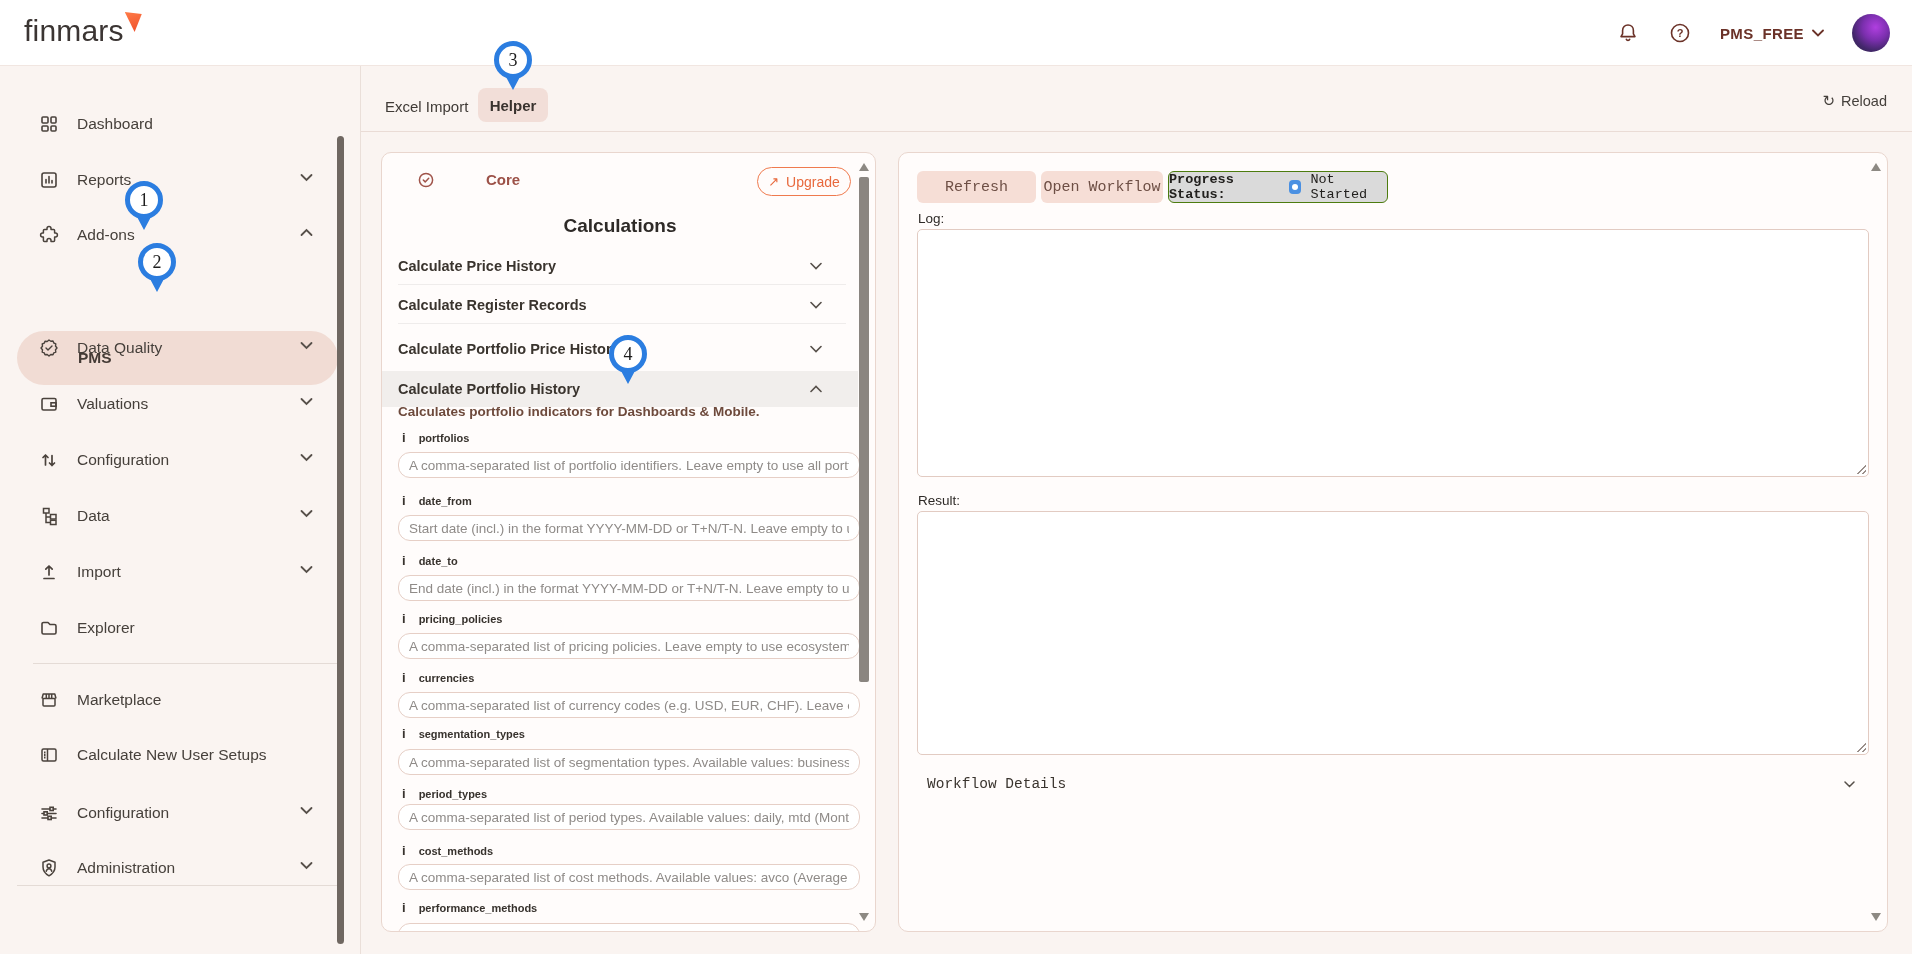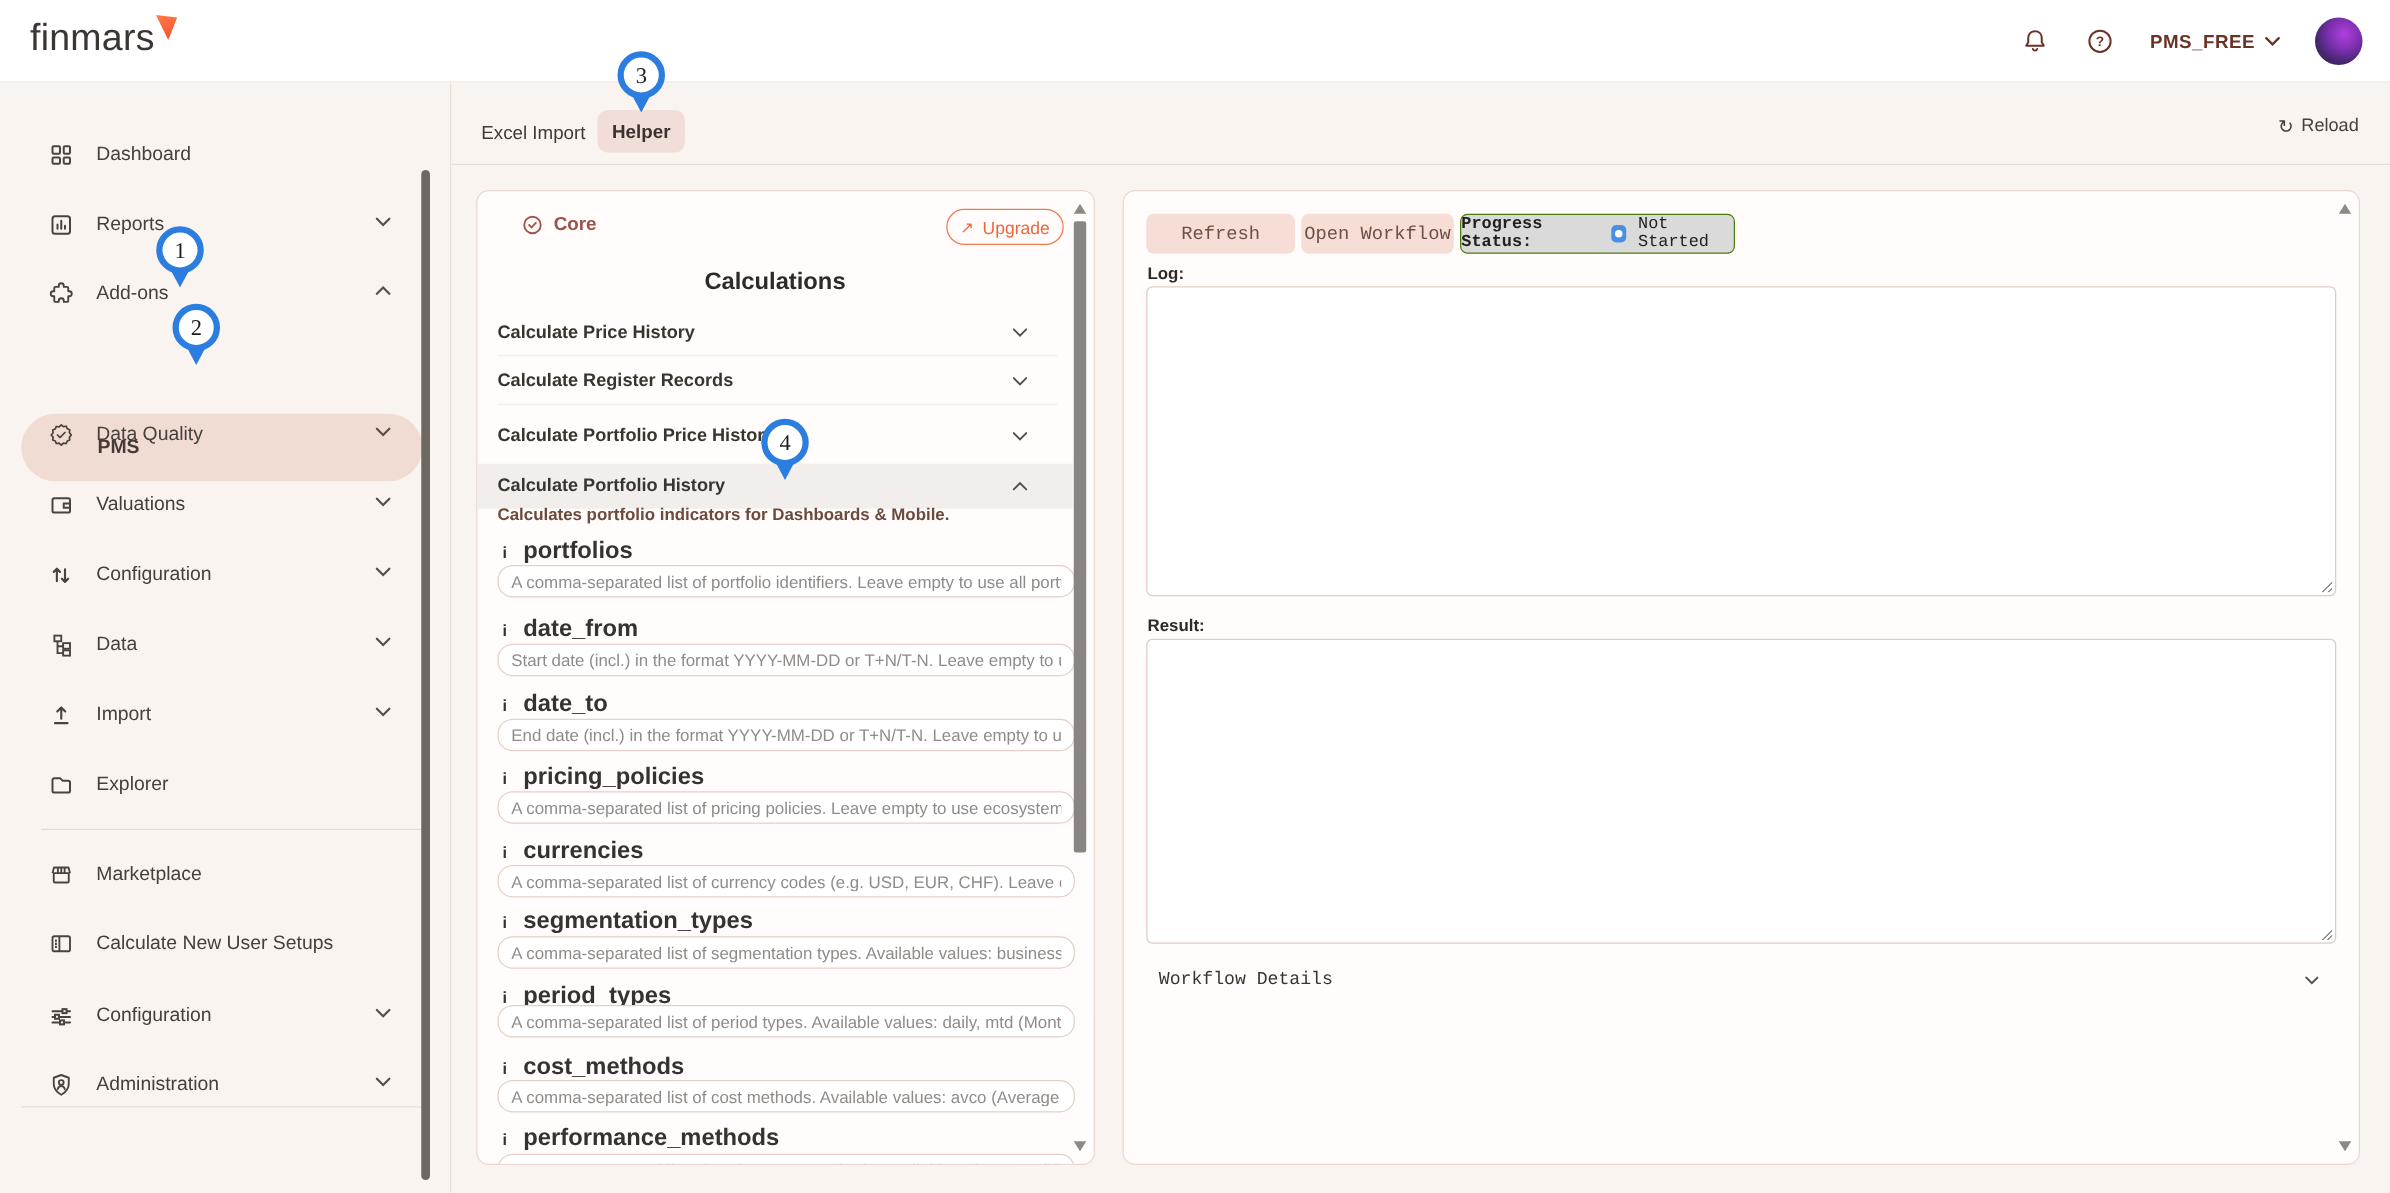--- a/index.html
+++ b/index.html
@@ -39,52 +39,52 @@
   .reload { position:absolute; right:25px; top:92px; display:flex; align-items:center; gap:6px; font-size:14.5px; color:#45403c; cursor:pointer; }
   .reload-glyph { font-size:15px; }
 
   
   .panel { position:absolute; background:#fffcfb; border:1px solid #e9d6ce; border-radius:10px; overflow:hidden; }
   .panel-left { left:381px; top:152px; width:495px; height:780px; }
   .panel-right { left:898px; top:152px; width:990px; height:780px; }
 
   
   .core-row { position:absolute; left:36px; top:18px; display:flex; align-items:center; gap:9px; }
-  .core-label { font-size:15px; font-weight:bold; color:#9c5147; }
+  .core-label { font-size:15px; font-weight:bold; color:#9c5147;margin-left:43px; }
   .upgrade-btn { position:absolute; left:375px; top:14px; width:94px; height:29px; border:1.5px solid #ef7a4e; border-radius:15px; color:#e8693d; font-size:14px; display:flex; align-items:center; justify-content:center; gap:7px; background:#fffcfb; cursor:pointer; }
   .upgrade-arrow { font-size:13px; }
   .calc-heading { position:absolute; left:0; top:62px; width:476px; text-align:center; font-size:19px; font-weight:bold; color:#2e2a27; }
   .lp-row { position:absolute; left:0; width:476px; height:34px; display:flex; align-items:center; padding-left:16px; cursor:pointer; }
   .lp-row-label { font-size:14.5px; font-weight:bold; color:#3a342e; }
   .lp-chev { position:absolute; right:36px; top:13px; }
   .lp-div { position:absolute; left:16px; width:448px; height:1px; background:#efeceb; }
   .lp-row-active { background:#f1eeec; }
   .lp-desc { position:absolute; left:16px; top:251px; font-size:13.5px; font-weight:bold; color:#6e4a3c; }
   .fld-label { position:absolute; left:20px; display:flex; gap:13px; align-items:baseline; }
   .fld-i { font-size:13px; font-weight:bold; color:#37322d; cursor:pointer; }
-  .fld-name { font-size:19px; font-weight:bold; color:#37322d; }
+  .fld-name { font-size:11px; font-weight:bold; color:#37322d; }
   .fld-input { position:absolute; left:16px; width:462px; height:26px; border:1px solid #e6cfc6; border-radius:12px; background:#ffffff; padding:0 10px; font-size:13.5px; color:#5a5550; font-family:"Liberation Sans",sans-serif; outline:none; }
   .fld-input::placeholder { color:#8f8b88; opacity:1; }
 
   
   .vscroll { position:absolute; top:6px; bottom:6px; width:14px; right:4px; }
   .vs-arrow { position:absolute; left:2px; width:0; height:0; border-left:5.5px solid transparent; border-right:5.5px solid transparent; cursor:pointer; }
   .vs-up { top:4px; border-bottom:8px solid #8d8983; }
   .vs-down { bottom:4px; border-top:8px solid #8d8983; }
   .vs-thumb { position:absolute; left:2px; width:10px; background:#8a8580; border-radius:2px; cursor:pointer; }
 
   
   .btn { position:absolute; top:18px; height:32px; border:none; border-radius:6px; font-size:15px; font-family:Liberation Mono, monospace; cursor:pointer; }
   .btn-pink { background:#f6ded6; color:#6e4f45; }
   .btn-status { background:#dadada; border:1px solid #4d7c0f; display:flex; align-items:center; justify-content:center; gap:9px; cursor:pointer; }
   .status-label { font-size:13.5px; font-weight:bold; color:#22201e; }
   .status-icon { width:14px; height:14px; border-radius:4px; background:#4a90e2; display:flex; align-items:center; justify-content:center; }
   .status-icon span { width:6px; height:6px; border-radius:50%; background:#ffffff; display:block; }
   .status-value { font-size:13.5px; color:#22201e; }
-  .area-label { position:absolute; left:19px; font-size:13.5px; font-weight:bold; color:#2e2a27; }
+  .area-label { position:absolute; left:19px; font-size:13.5px; font-weight:normal; color:#2e2a27; }
   .textarea { position:absolute; left:18px; width:952px; background:#ffffff; border:1px solid #e2cbc2; border-radius:5px; cursor:text; }
   .grip { position:absolute; right:2px; bottom:2px; width:10px; height:10px;
           background:repeating-linear-gradient(-45deg, transparent 0 2px, #9a8f8a 2px 3.2px);
           clip-path:polygon(100% 0,100% 100%,0 100%); }
   .wf-row { position:absolute; left:18px; top:612px; width:952px; height:38px; display:flex; align-items:center; justify-content:space-between; padding:0 14px 0 10px; cursor:pointer; }
   .wf-label { font-size:14.5px; color:#3a342e;font-family:Liberation Mono, monospace; }
 
   
   .marker { position:absolute; z-index:20; width:38px; height:38px; }
   .marker-circle { position:absolute; left:0; top:0; width:38px; height:38px; border-radius:50%; background:#ffffff; border:5px solid #2b7de0; display:flex; align-items:center; justify-content:center; font-family:"Liberation Serif",serif; font-size:18px; color:#1d1d1d; }

